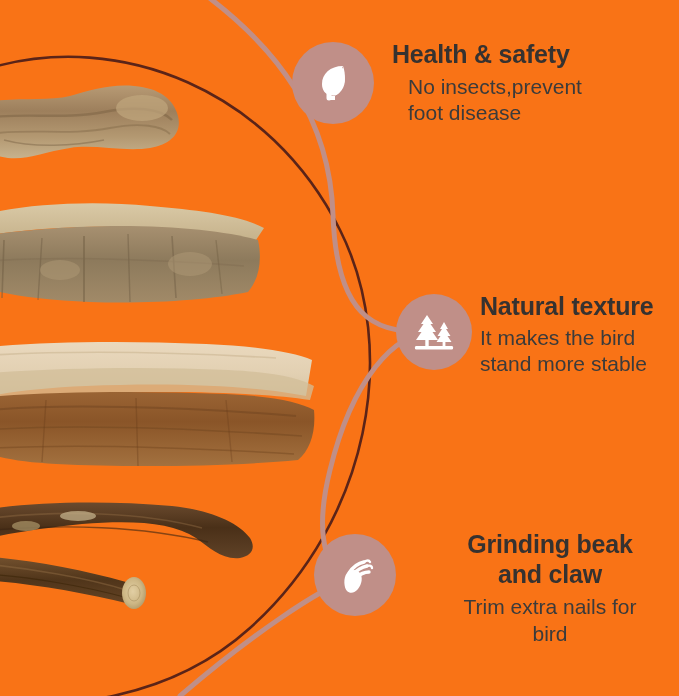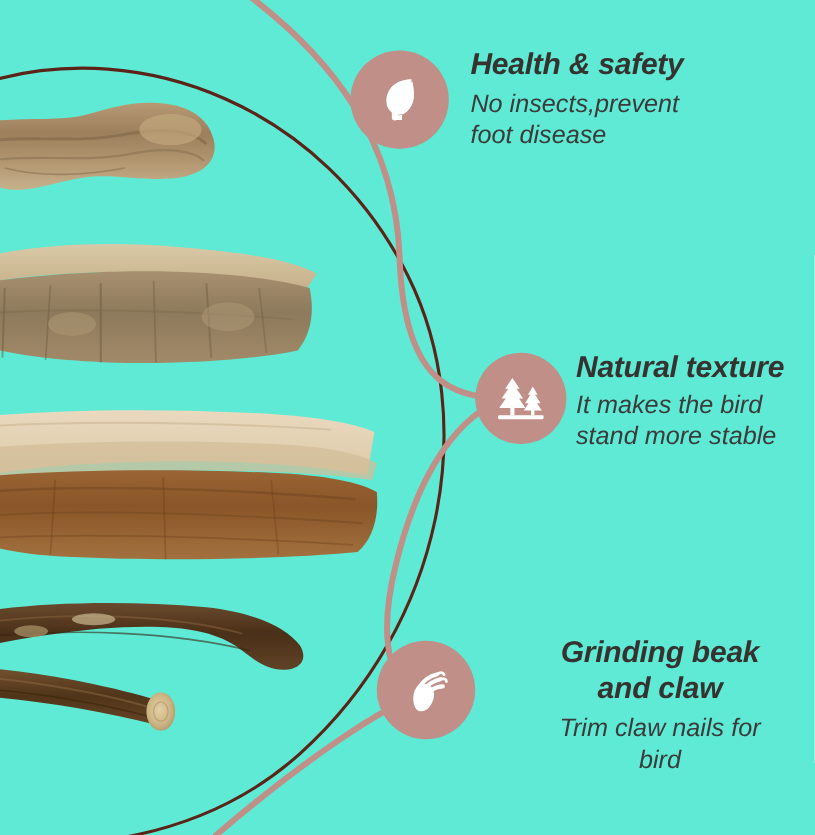--- a/index.html
+++ b/index.html
@@ -7,23 +7,22 @@
     padding: 0;
     background: #ffffff;
   }
   body {
     font-family: "Liberation Sans", sans-serif;
   }
   #page {
     position: relative;
     width: 679px;
     height: 696px;
-    background: #5eead4;
+    background: #f97316;
     overflow: hidden;
-    font-style: italic;
   }
 
   
   #arc-layer {
     position: absolute;
     left: 0; top: 0;
     width: 679px; height: 696px;
     pointer-events: none;
   }
 
@@ -85,21 +84,21 @@
     font-size: 21px;
     font-weight: normal;
     color: #3b3b3b;
     line-height: 1.28;
     white-space: pre-line;
   }
 
   
   #feature-health-icon  { left: 292px; top: 42px;  width: 82px;  height: 82px; }
   #feature-health-text  { left: 392px; top: 40px;  width: 270px; }
-  #feature-health-text .feature-desc { margin-top: 4px; }
+  #feature-health-text .feature-desc { margin-top: 4px; margin-left: 16px; }
 
   
   #feature-texture-icon { left: 396px; top: 294px; width: 76px;  height: 76px; }
   #feature-texture-text { left: 480px; top: 292px; width: 220px; }
   #feature-texture-text .feature-desc { margin-top: 3px; }
 
   
   #feature-claw-icon    { left: 314px; top: 534px; width: 82px;  height: 82px; }
   #feature-claw-text    { left: 422px; top: 530px; width: 256px; text-align: center; }
   #feature-claw-text .feature-desc { margin-top: 5px; }
@@ -271,17 +270,17 @@
       <path d="M21 24 C 26 19 31 16 36 15" fill="none" stroke="#ffffff" stroke-width="3.4" stroke-linecap="round"></path>
       <path d="M24 27 C 29 23 34 21 38 21" fill="none" stroke="#ffffff" stroke-width="3.4" stroke-linecap="round"></path>
 
       <path d="M33 11 C 36 9 38 9 39 11" fill="none" stroke="#ffffff" stroke-width="2.4" stroke-linecap="round"></path>
       <path d="M36 15 C 39 14 41 15 41 17" fill="none" stroke="#ffffff" stroke-width="2.4" stroke-linecap="round"></path>
     </svg>
   </div>
   <div class="feature-text" id="feature-claw-text">
     <h2 class="feature-title">Grinding beak
 and claw</h2>
-    <p class="feature-desc">Trim claw nails for
+    <p class="feature-desc">Trim extra nails for
 bird</p>
   </div>
 
 </div>
 
 </body></html>

